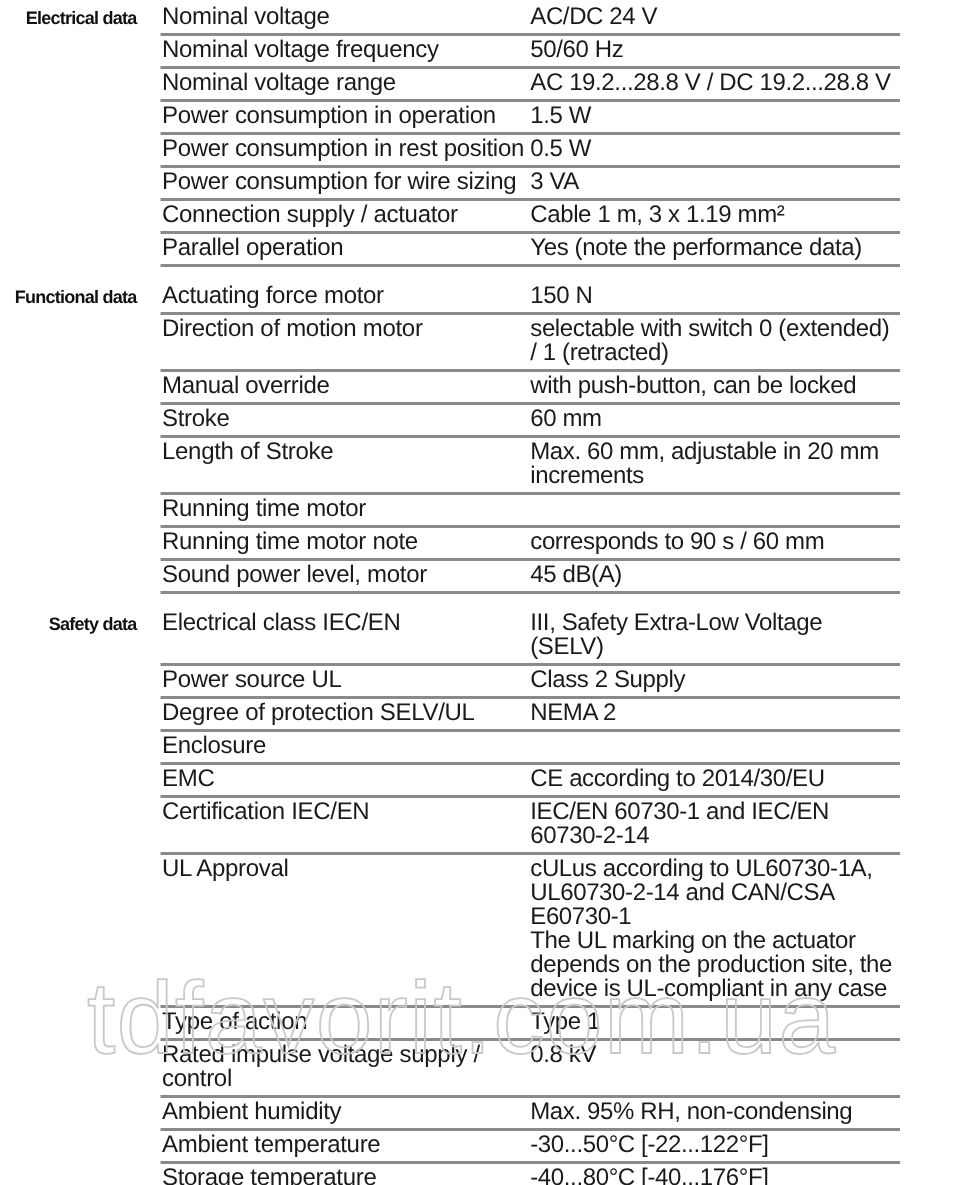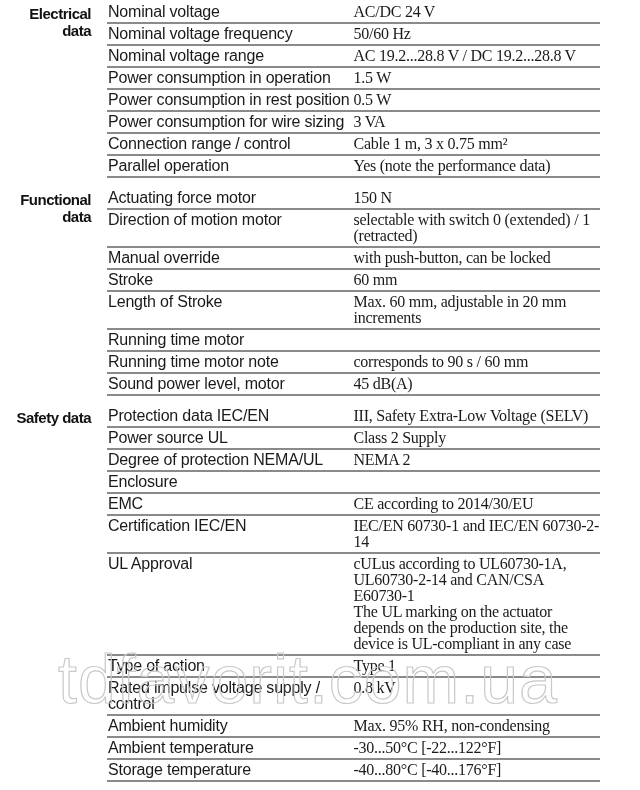--- a/index.html
+++ b/index.html
@@ -5,30 +5,30 @@
   html, body { margin: 0; padding: 0; background: #ffffff; }
   body {
     width: 640px; height: 790px; position: relative; overflow: hidden;
     font-family: "Liberation Sans", "DejaVu Sans", sans-serif;
     color: #1a1a1a;
   }
   .page { position: absolute; left: 0; top: 2px; width: 640px; }
   .section { display: flex; margin-bottom: 10px; }
   .section-title {
     width: 107px; text-align: right; padding-right: 16px; box-sizing: border-box;
-    font-weight: bold; font-size: 15px; letter-spacing: -0.5px; padding-top: 3px;
+    font-weight: bold; font-size: 12px; letter-spacing: -0.5px; padding-top: 3px;
     color: #111;
   }
   .rows { width: 493px; }
   .row {
     display: flex; border-bottom: 2px solid #8a8a8a;
     font-size: 16px; line-height: 16px; padding: 2px 0 2px 0;
   }
   .row .label { width: 246px; padding-left: 1px; letter-spacing: -0.2px; }
-  .row .value { width: 247px; letter-spacing: -0.25px; font-family: Liberation Serif, serif; }
+  .row .value { width: 247px; letter-spacing: -0.25px; }
   .watermark {
     position: absolute; left: 58px; top: 640px;
     font-family: "Liberation Sans", sans-serif; font-size: 68px;
     color: transparent; -webkit-text-stroke: 1.2px #c9c9c9;
     letter-spacing: 1px; pointer-events: none; white-space: nowrap;
   }
 </style>
 </head>
 <body>
 
@@ -55,22 +55,22 @@
         </div>
       <div class="row">
           <span class="label">Power consumption in rest position</span>
           <span class="value">0.5 W</span>
         </div>
       <div class="row">
           <span class="label">Power consumption for wire sizing</span>
           <span class="value">3 VA</span>
         </div>
       <div class="row">
-          <span class="label">Connection range / control</span>
-          <span class="value">Cable 1 m, 3 x 0.75 mm²</span>
+          <span class="label">Connection supply / actuator</span>
+          <span class="value">Cable 1 m, 3 x 1.19 mm²</span>
         </div>
       <div class="row">
           <span class="label">Parallel operation</span>
           <span class="value">Yes (note the performance data)</span>
         </div>
     </div>
   </div>
 
   <div class="section">
     <div class="section-title">Functional data</div>
@@ -106,29 +106,29 @@
           <span class="label">Sound power level, motor</span>
           <span class="value">45 dB(A)</span>
         </div>
     </div>
   </div>
 
   <div class="section">
     <div class="section-title">Safety data</div>
     <div class="rows">
       <div class="row">
-          <span class="label">Protection data IEC/EN</span>
+          <span class="label">Electrical class IEC/EN</span>
           <span class="value">III, Safety Extra-Low Voltage (SELV)</span>
         </div>
       <div class="row">
           <span class="label">Power source UL</span>
           <span class="value">Class 2 Supply</span>
         </div>
       <div class="row">
-          <span class="label">Degree of protection NEMA/UL</span>
+          <span class="label">Degree of protection SELV/UL</span>
           <span class="value">NEMA 2</span>
         </div>
       <div class="row">
           <span class="label">Enclosure</span>
         </div>
       <div class="row">
           <span class="label">EMC</span>
           <span class="value">CE according to 2014/30/EU</span>
         </div>
       <div class="row">

